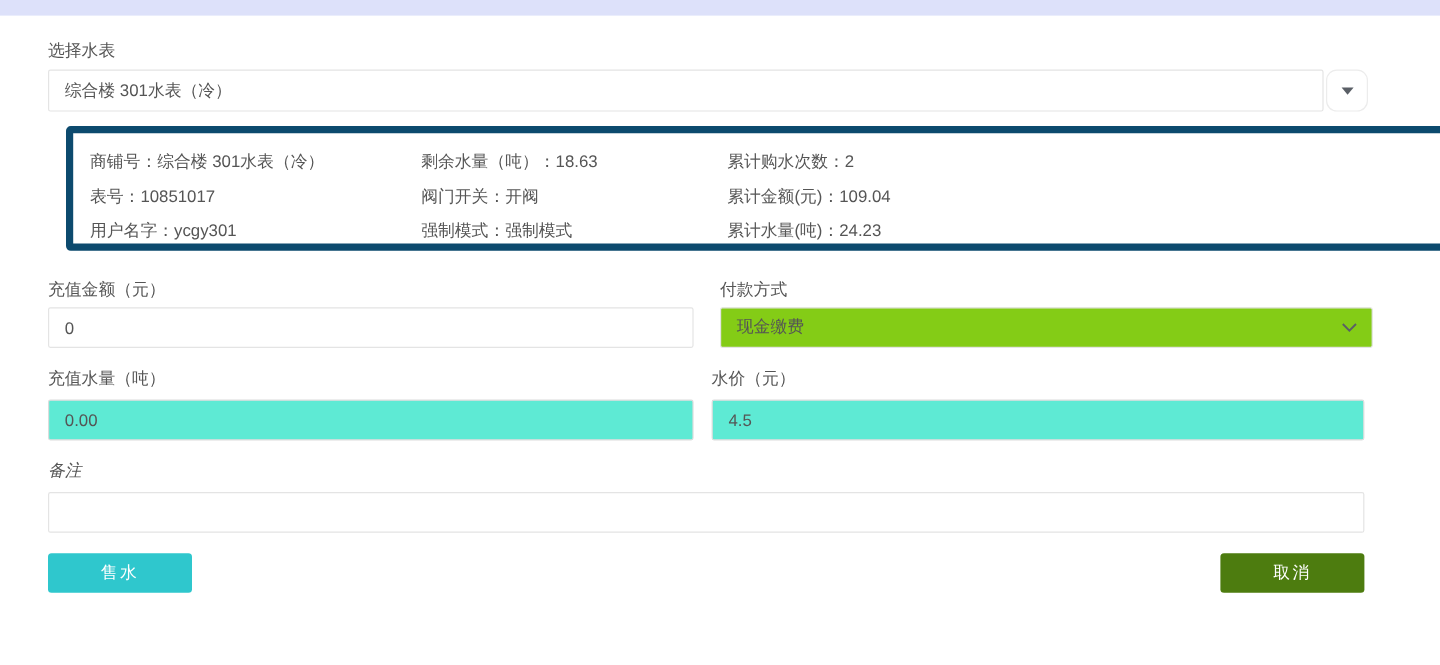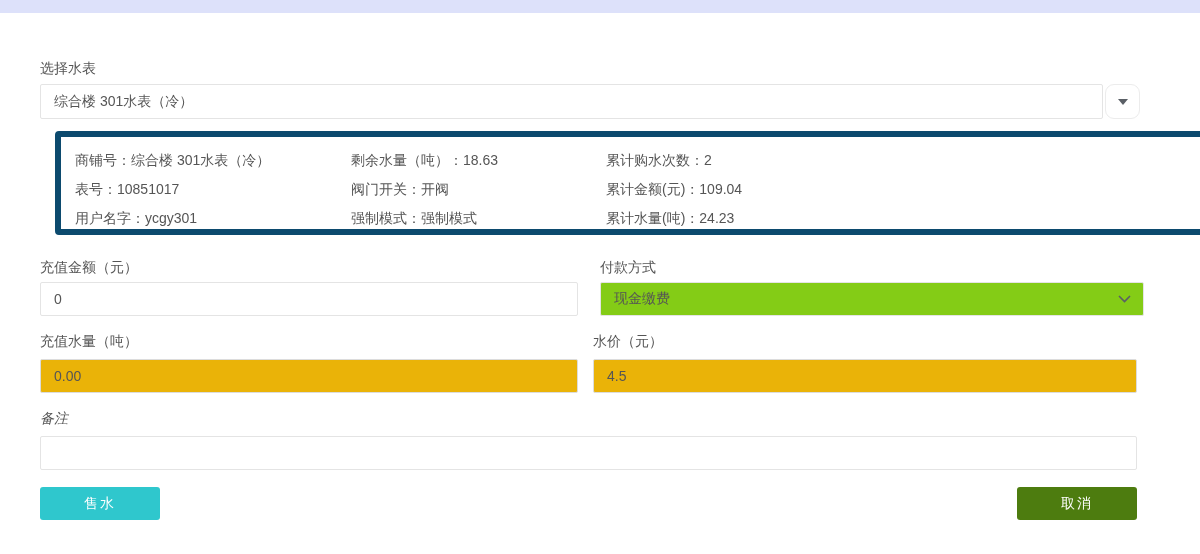--- a/index.html
+++ b/index.html
@@ -7,21 +7,21 @@
     width:1200px; height:554px; background:#ffffff; overflow:hidden;
     font-family:"Liberation Sans","DejaVu Sans",sans-serif;
     font-size:14px; color:#555555;
   }
   .topbar { width:100%; height:13px; background:#dde1fa; }
   .content { margin-left:40px; width:1097px; }
 
   .field-label { line-height:18px; }
 
   
-  .select-label { margin-top:46px; margin-bottom:7px; }
+  .select-label { margin-top:20px; margin-bottom:7px; }
   .meter-combo { display:flex; align-items:stretch; height:35px; width:1100px; }
   .combo-input {
     width:1063px; box-sizing:border-box; border:1px solid #e4e4e4; border-radius:2px;
     display:flex; align-items:center; padding-left:13px; background:#fff; cursor:default;
   }
   .combo-toggle {
     width:35px; margin-left:2px; box-sizing:border-box; border:1px solid #ececec;
     border-radius:9px; background:#fff; display:flex; align-items:center; justify-content:center;
     cursor:pointer; padding:0;
   }
@@ -43,21 +43,21 @@
   .form-grid { display:grid; grid-template-columns:538px 544px; column-gap:15px; }
   .row-amount { margin-top:23px;gap:22px; }
   .row-volume { margin-top:16px; }
   .row-amount .field-label { margin-bottom:6px; }
   .row-volume .field-label { margin-bottom:9px; }
 
   .text-input {
     width:100%; height:34px; box-sizing:border-box; border:1px solid #e4e4e4; border-radius:2px;
     padding:0 13px; font-size:14px; color:#555; font-family:inherit; background:#fff; outline:none;
   }
-  .text-input:disabled { background:#eab308; border-color:#dcdcdc; color:#555; }
+  .text-input:disabled { background:#5eead4; border-color:#dcdcdc; color:#555; }
 
   .select-box {
     height:34px; box-sizing:border-box; border:1px solid #e4e4e4; border-radius:2px;
     display:flex; align-items:center; justify-content:space-between;
     padding:0 12px 0 13px; background:#84cc16; cursor:pointer;
   }
 
   
   .remark-section { margin-top:16px; }
   .remark-section .field-label { margin-bottom:9px;font-style:italic; }

